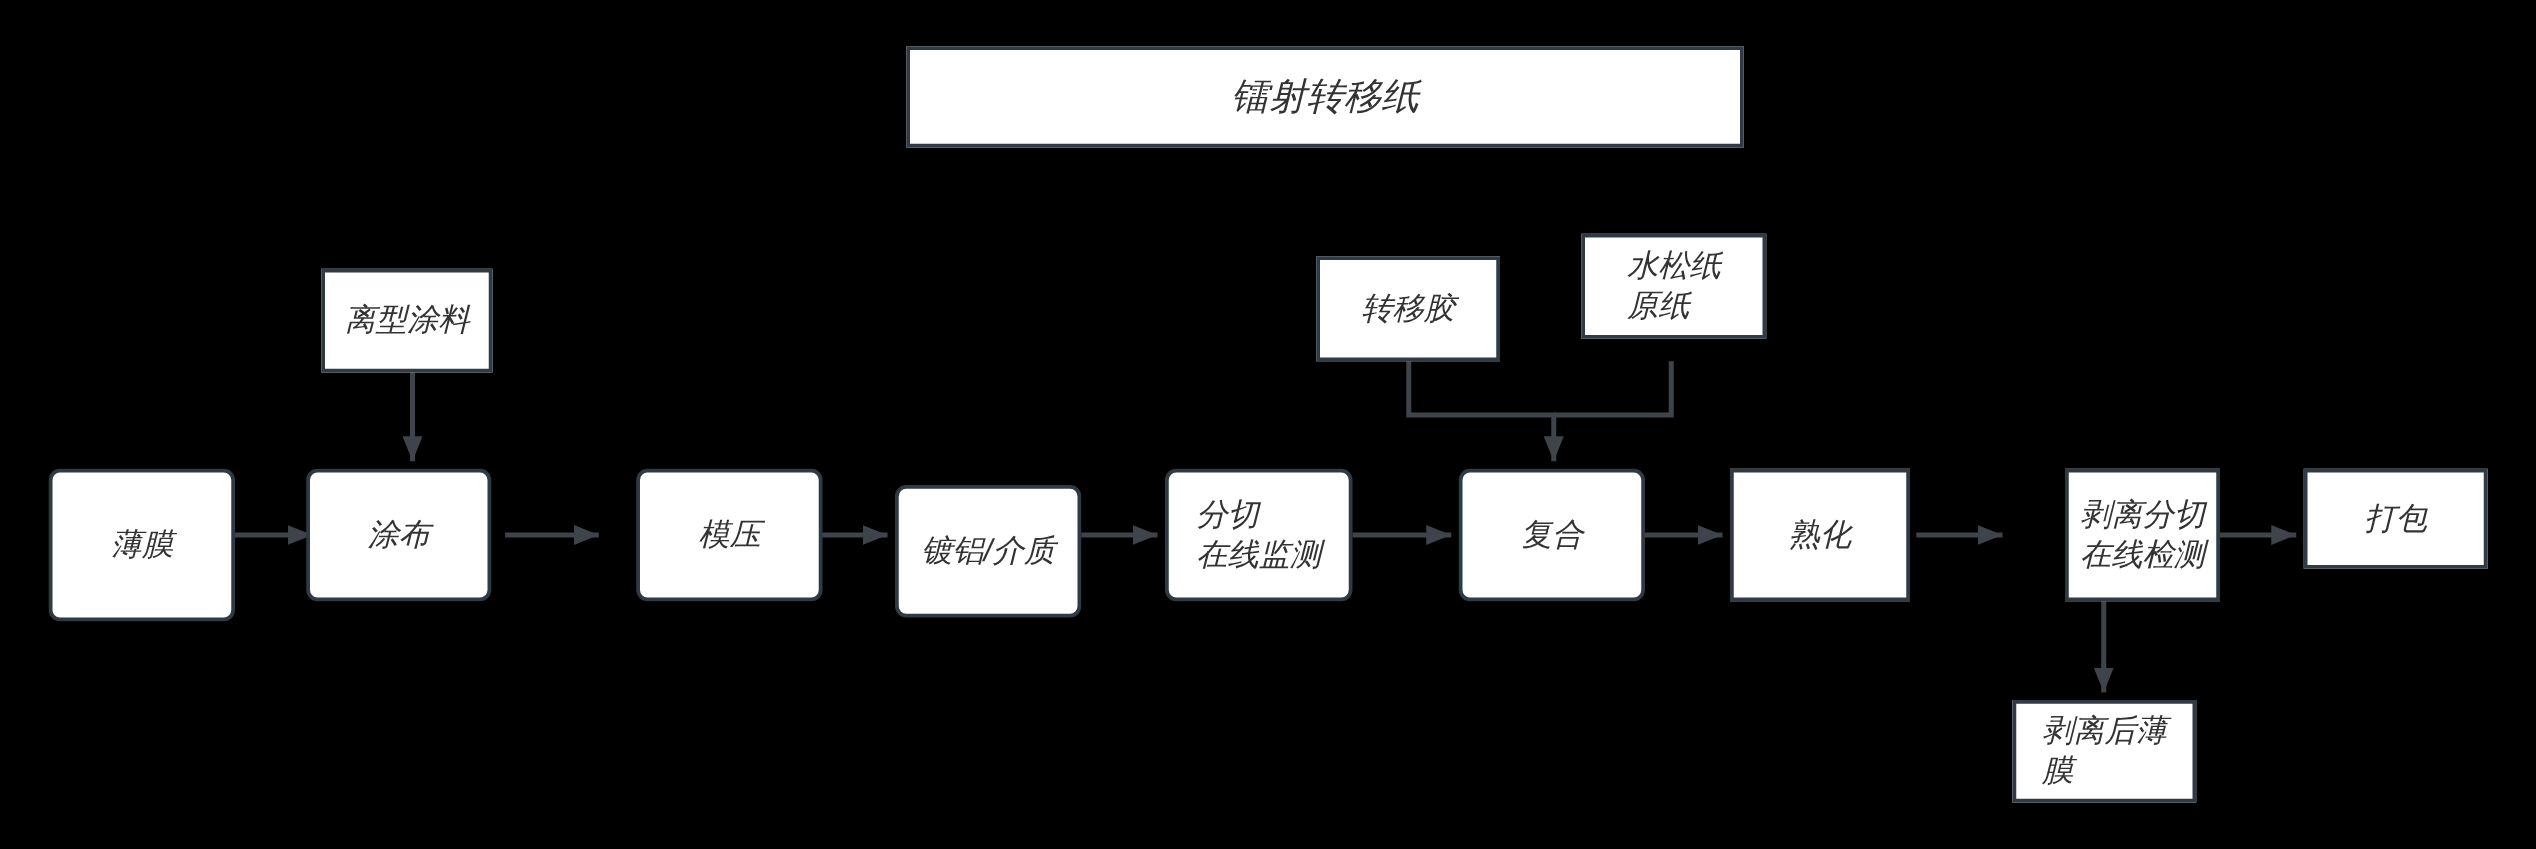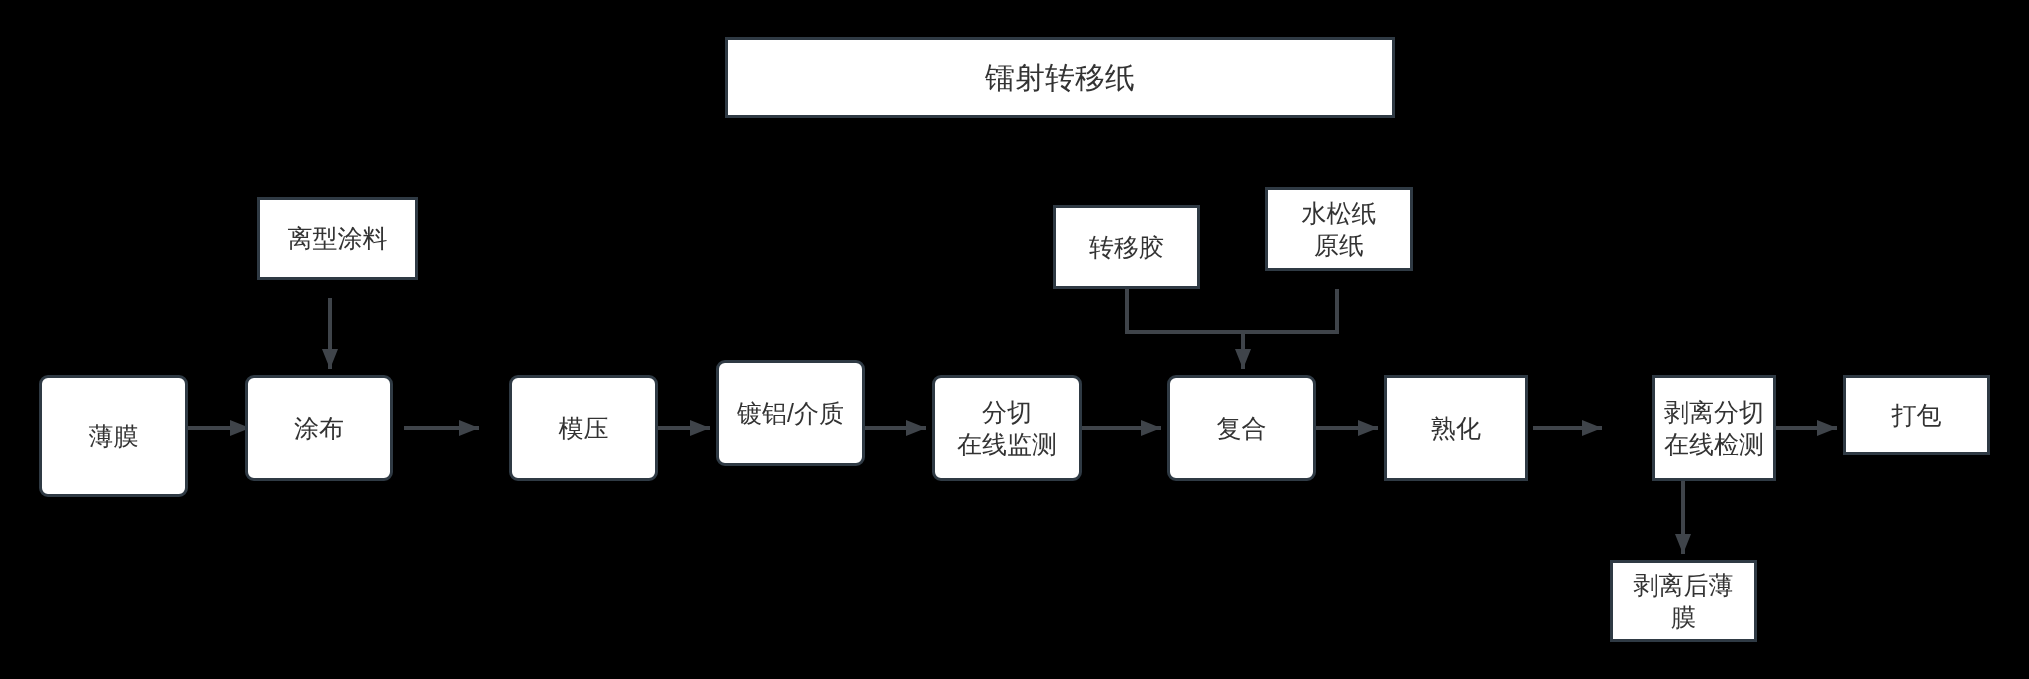--- a/index.html
+++ b/index.html
@@ -18,24 +18,25 @@
     overflow:hidden;
   }
   #wires{position:absolute;left:0;top:0;}
   .node{
     position:absolute;
     box-sizing:border-box;
     background:var(--box-fill);
     border:3px solid var(--box-border);
     color:var(--text);
     display:flex;align-items:center;justify-content:center;
-    text-align:center;
+    text-align:left;
     white-space:pre-line;
     font-size:25px;
     line-height:1.3;
+    font-style:italic;
   }
   .rounded{border-radius:9px;}
   .title-box{font-size:30px;}
 </style>
 </head>
 <body>
 
 <div id="canvas">
 
   <svg id="wires" width="2029" height="679" viewBox="0 0 2029 679">
@@ -55,34 +56,34 @@
       <path d="M1757,428 H1837" marker-end="url(#arrow)"></path>
       <path d="M330,298 V369" marker-end="url(#arrow)"></path>
       <path d="M1127,289 V332 H1243 V369" marker-end="url(#arrow)"></path>
       <path d="M1337,289 V332 H1243"></path>
       <path d="M1683,481 V554" marker-end="url(#arrow)"></path>
     </g>
   </svg>
 
   <div class="node title-box" style="left:725px;top:37px;width:670px;height:81px">镭射转移纸</div>
 
-  <div class="node" style="left:257px;top:197px;width:161px;height:83px">离型涂料</div>
+  <div class="node" style="left:257px;top:215px;width:137px;height:83px">离型涂料</div>
 
   <div class="node" style="left:1053px;top:205px;width:147px;height:84px">转移胶</div>
 
   <div class="node" style="left:1265px;top:187px;width:148px;height:84px">水松纸
 原纸</div>
 
   <div class="node rounded" style="left:39px;top:375px;width:149px;height:122px">薄膜</div>
 
   <div class="node rounded" style="left:245px;top:375px;width:148px;height:106px">涂布</div>
 
   <div class="node rounded" style="left:509px;top:375px;width:149px;height:106px">模压</div>
 
-  <div class="node rounded" style="left:716px;top:360px;width:149px;height:106px">镀铝/介质</div>
+  <div class="node rounded" style="left:716px;top:388px;width:149px;height:106px">镀铝/介质</div>
 
   <div class="node rounded" style="left:932px;top:375px;width:150px;height:106px">分切
 在线监测</div>
 
   <div class="node rounded" style="left:1167px;top:375px;width:149px;height:106px">复合</div>
 
   <div class="node" style="left:1384px;top:375px;width:144px;height:106px">熟化</div>
 
   <div class="node" style="left:1652px;top:375px;width:124px;height:106px">剥离分切
 在线检测</div>

